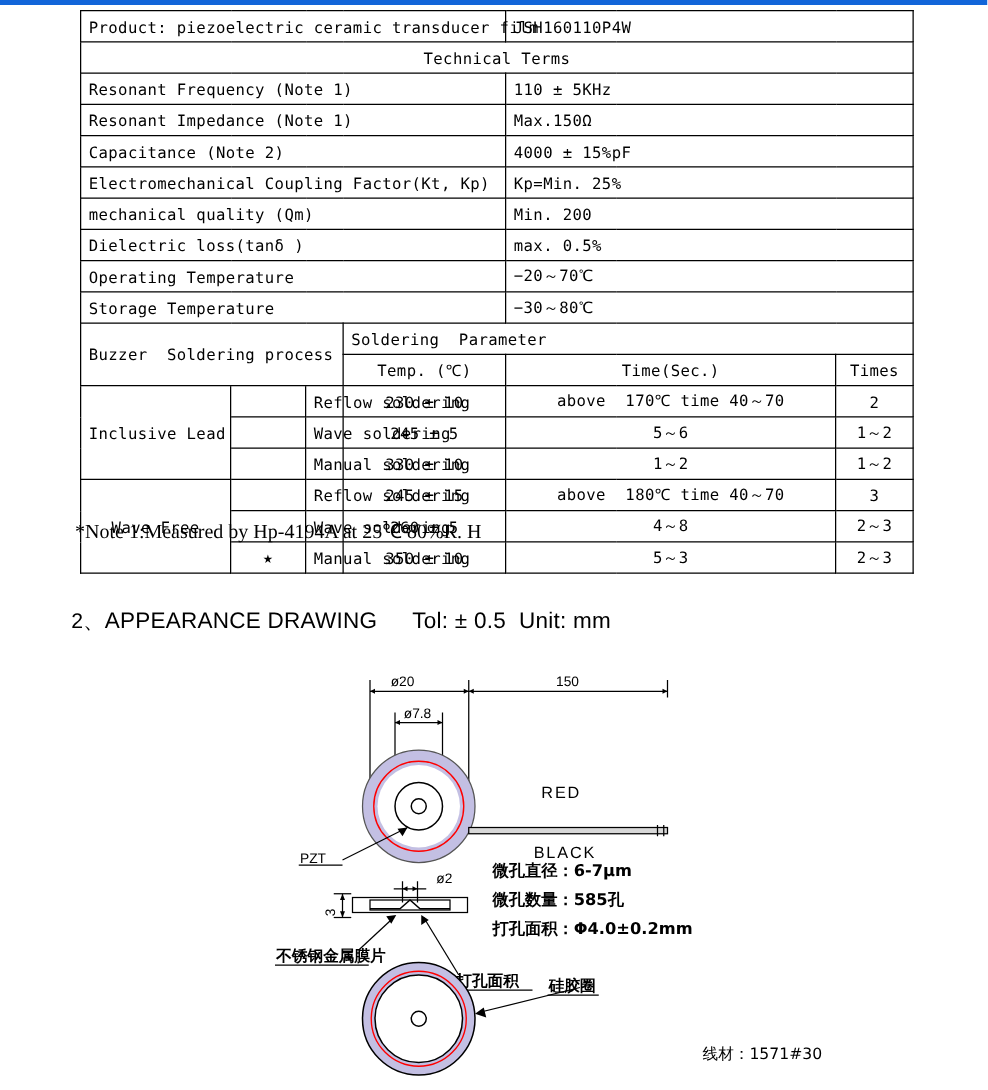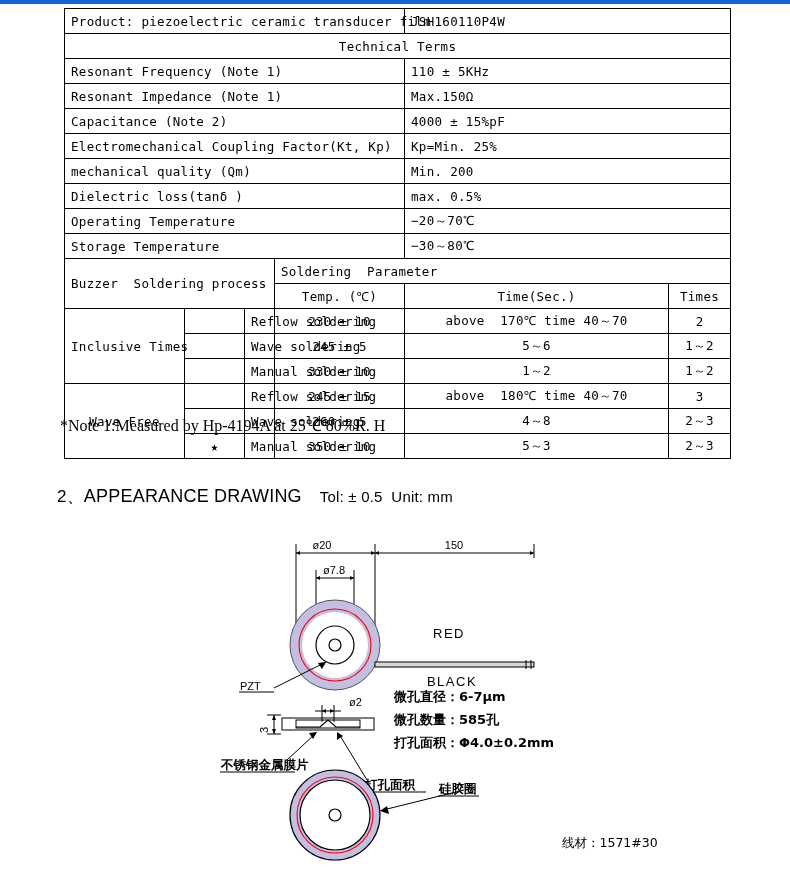--- a/index.html
+++ b/index.html
@@ -69,22 +69,22 @@
     position: absolute;
     left: 57px;
     top: 485px;
     font-family: "Liberation Sans", sans-serif;
     font-size: 18px;
     letter-spacing: 0.2px;
     white-space: nowrap;
   }
   #heading .num { font-size: 17px; }
   #heading .tolgroup {
-    font-size: 15px;
-    margin-left: 18px;
+    font-size: 18px;
+    margin-left: 28px;
   }
 
   
   #drawing {
     position: absolute;
     left: 0;
     top: 520px;
     width: 790px;
     height: 352px;
     margin-left: 34px;
@@ -186,21 +186,21 @@
         <td class="lbl" colspan="3" rowspan="2">Buzzer&nbsp;&nbsp;Soldering process</td>
         <td class="lbl" colspan="4">Soldering&nbsp;&nbsp;Parameter</td>
       </tr>
       <tr>
         <td class="ctr">Temp.&nbsp;(℃)</td>
         <td class="ctr" colspan="2">Time(Sec.)</td>
         <td class="ctr">Times</td>
       </tr>
 
       <tr>
-        <td class="ctr" rowspan="3">Inclusive Times</td>
+        <td class="ctr" rowspan="3">Inclusive Lead</td>
         <td class="ctr star"></td>
         <td class="lbl"><span class="wavy">Reflow soldering</span></td>
         <td class="ctr">230&nbsp;±&nbsp;10</td>
         <td class="ctr" colspan="2">above&nbsp;&nbsp;170℃ time 40～70</td>
         <td class="ctr">2</td>
       </tr>
       <tr>
         <td class="ctr star"></td>
         <td class="lbl">Wave soldering</td>
         <td class="ctr">245&nbsp;±&nbsp;5</td>

